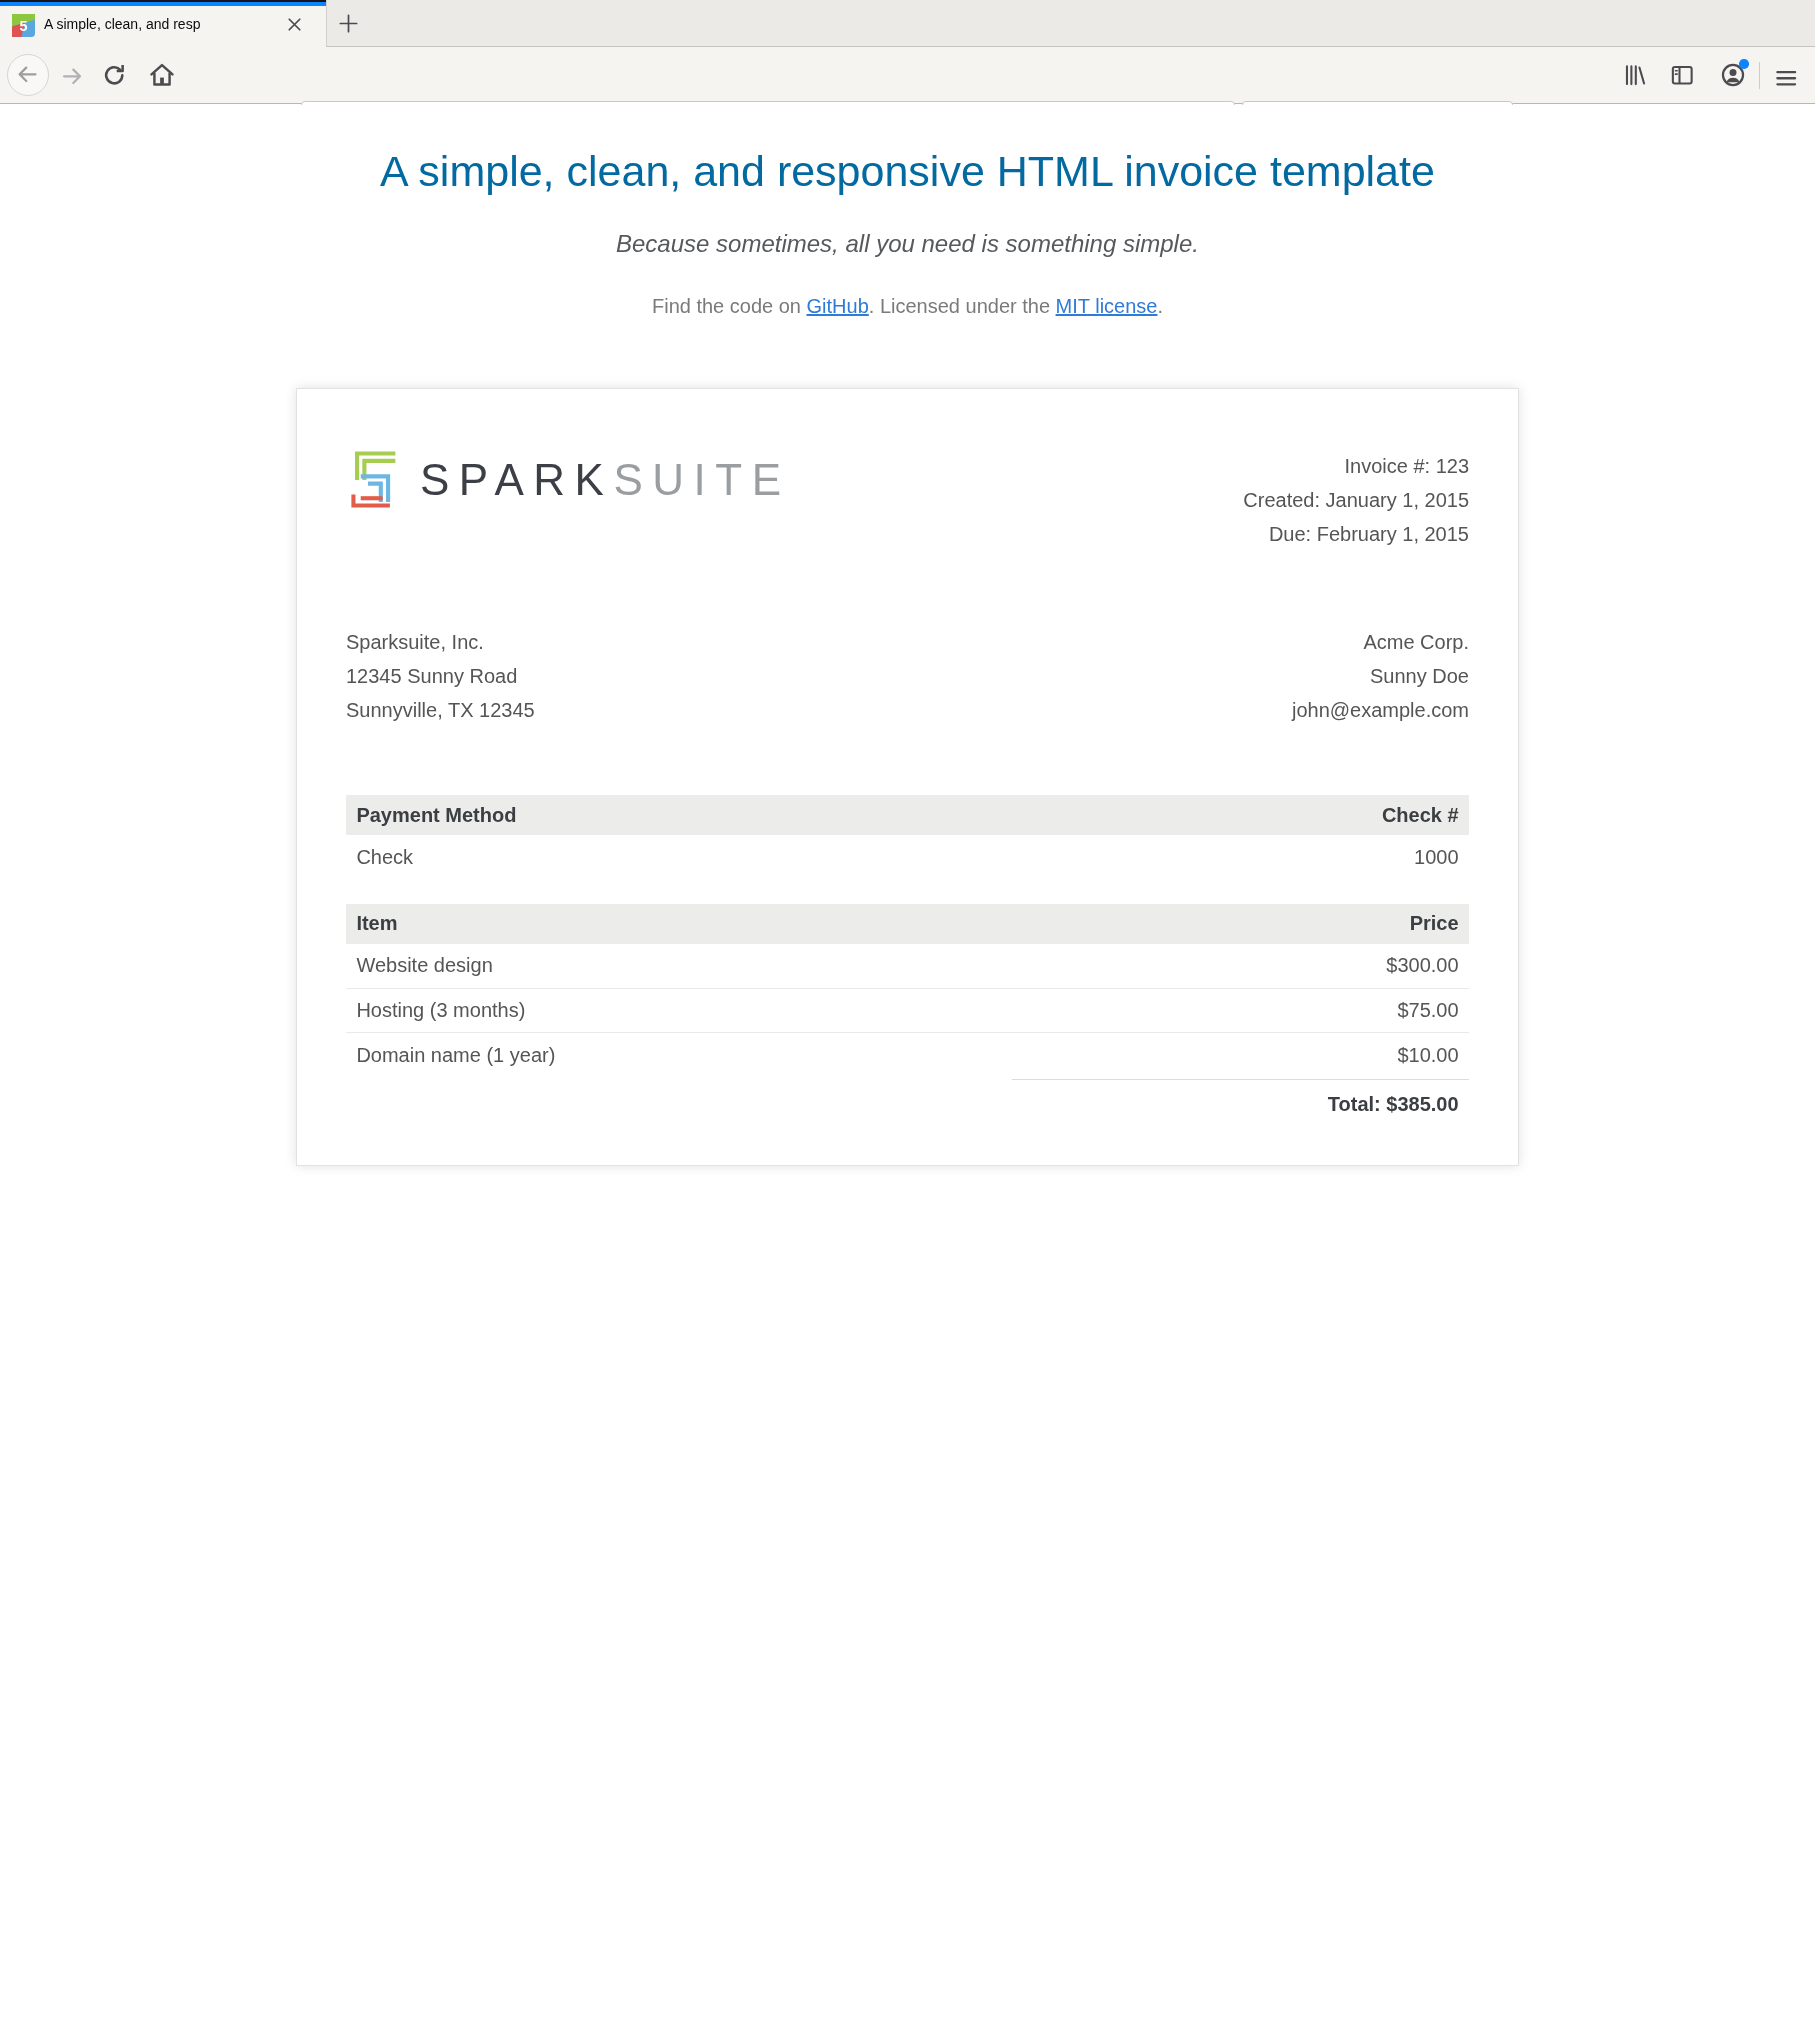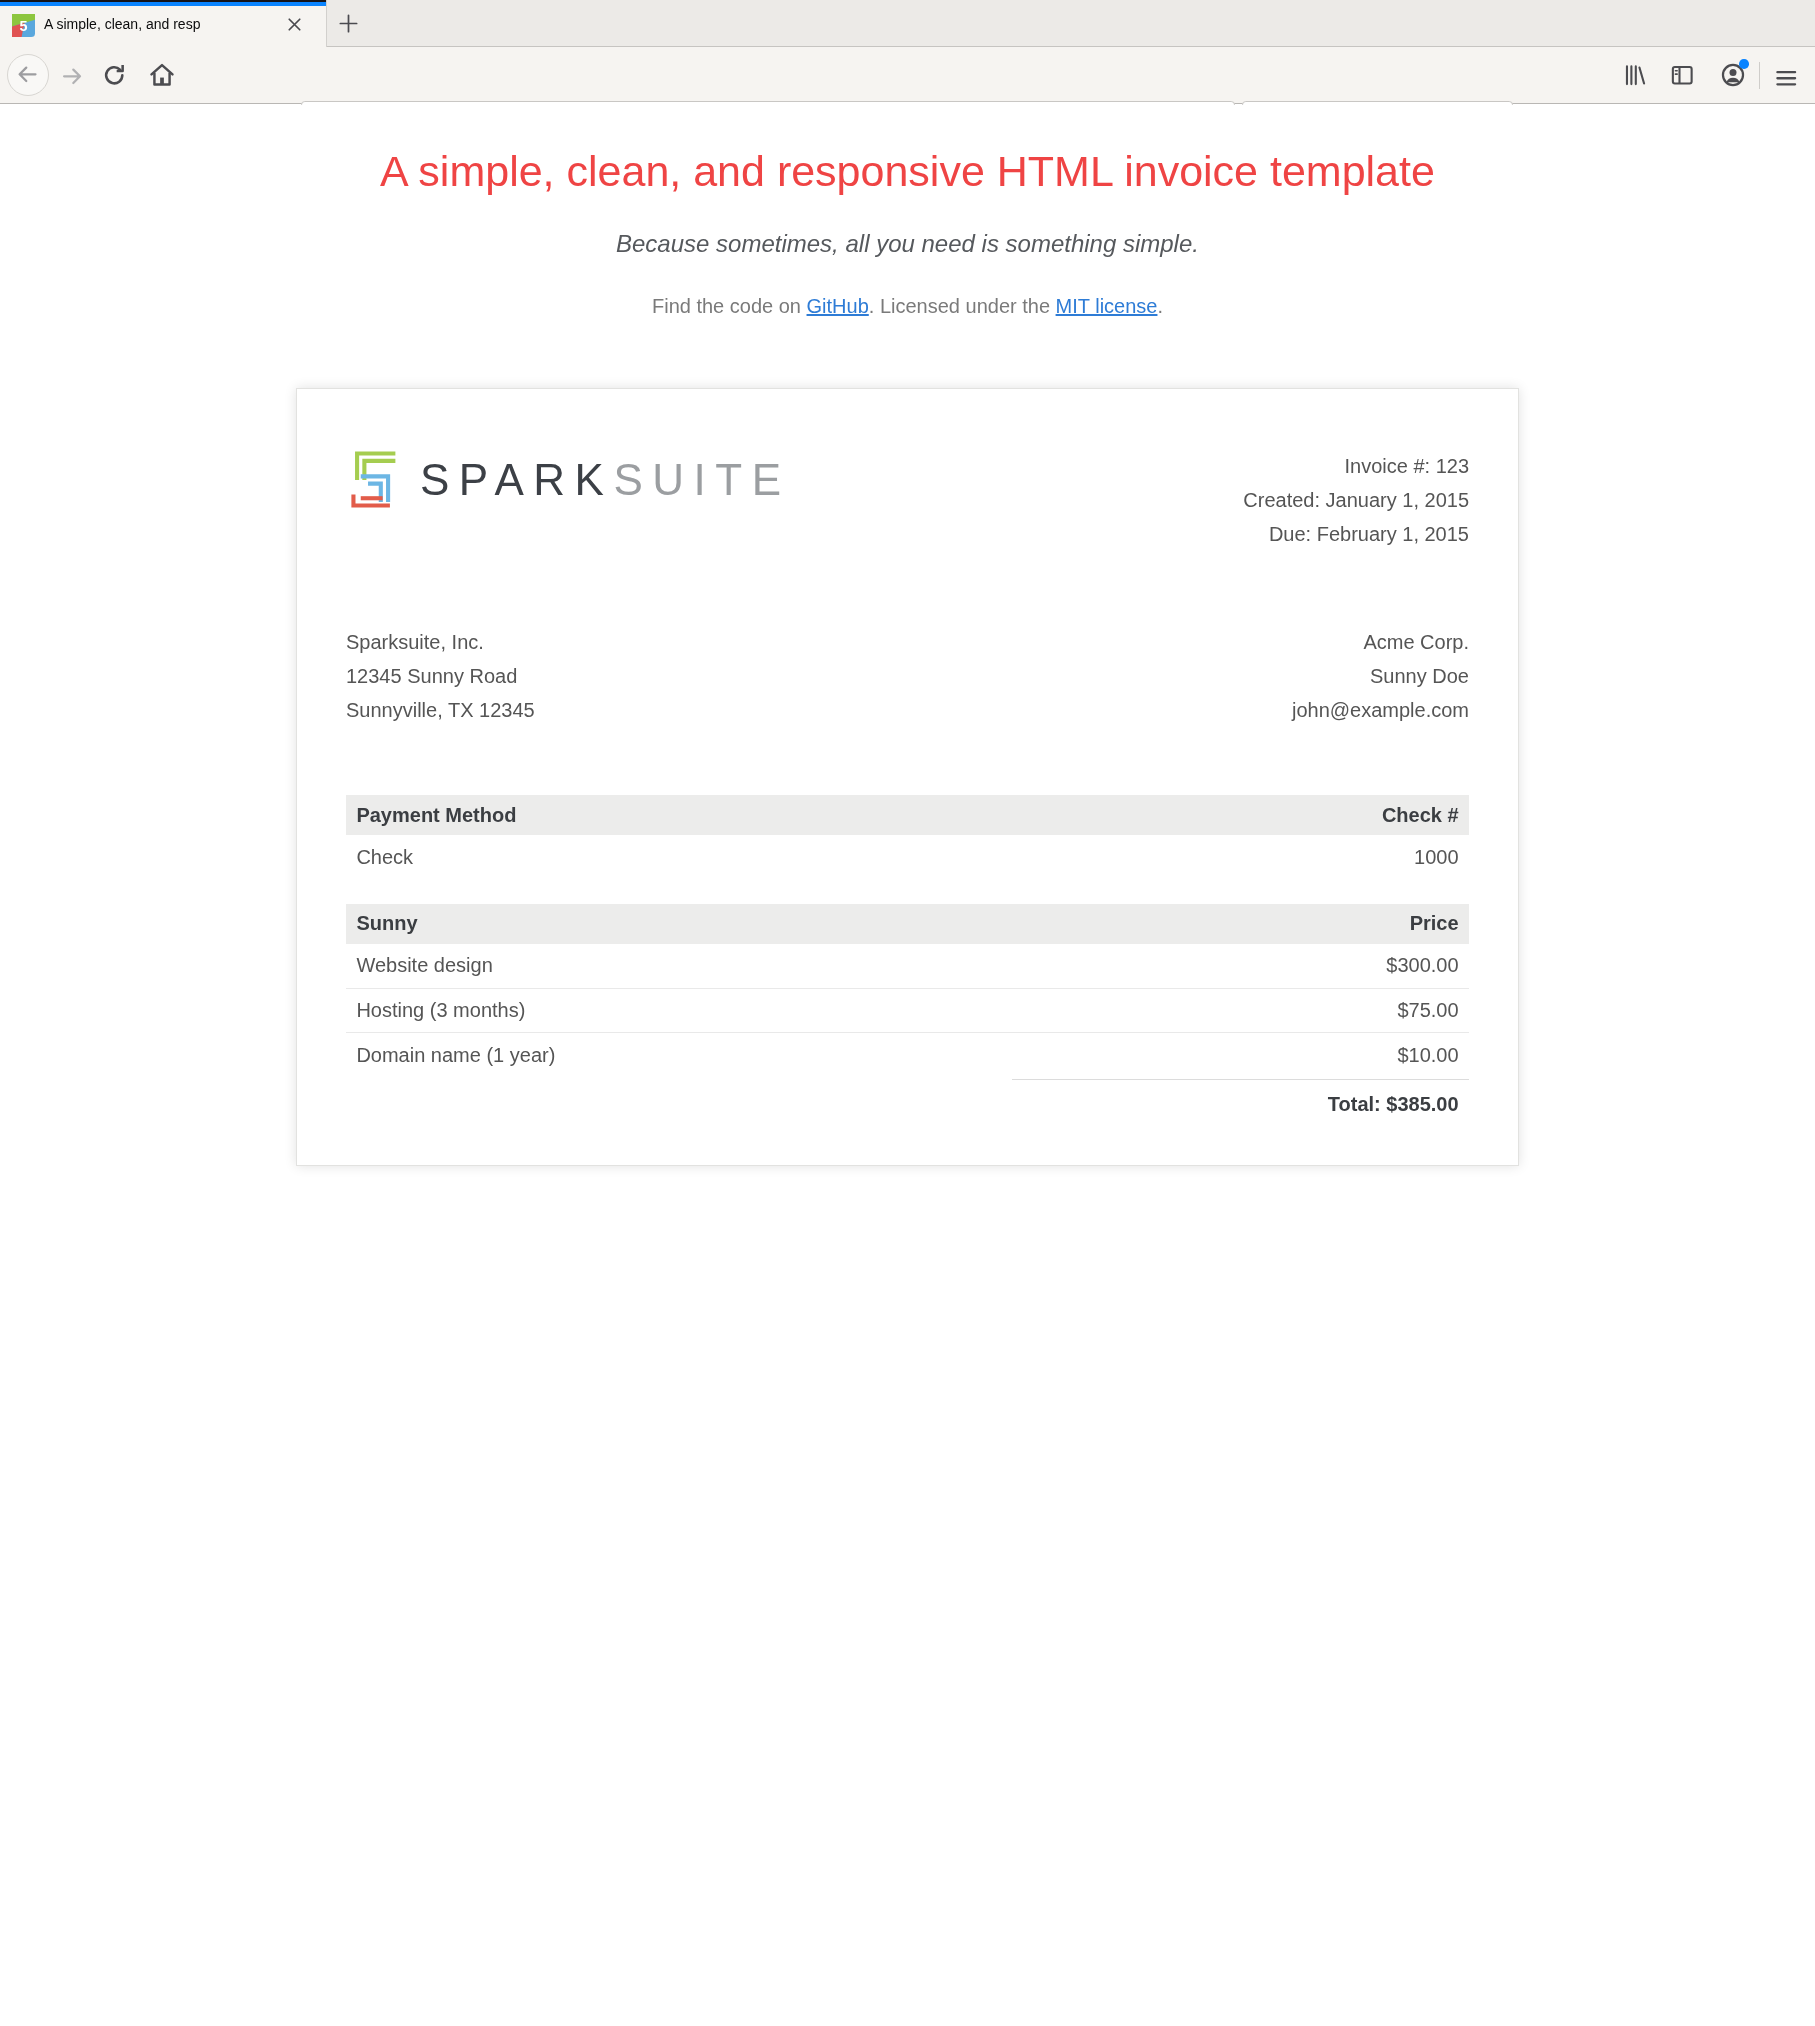--- a/index.html
+++ b/index.html
@@ -41,21 +41,21 @@
   .searchbox input { border:none; outline:none; font-size:19px; color:#333; width:189px; margin-left:11.4px;
                      font-family:"Liberation Sans", sans-serif; background:transparent; }
   .searchbox input::placeholder { color:#7a7a7e; }
 
   .tb-icon { position:absolute; color:#4c4c50; }
   .tb-sep { position:absolute; left:1759px; top:15px; width:0.9px; height:26.5px; background:#cfcdca; }
   .acct-dot { position:absolute; left:1739px; top:12.3px; width:9.5px; height:9.5px; border-radius:50%; }
 
   
   .page { position:absolute; top:105px; left:0; width:1815px; height:1921px; background:#fff; }
-  .page-title { margin-top:42px; text-align:center; font-size:43px; font-weight:400; color:#ef4444; }
+  .page-title { margin-top:42px; text-align:center; font-size:43px; font-weight:400; color:#0369a1; }
   .page-subtitle { margin-top:34px; text-align:center; font-size:24px; font-style:italic; color:#56595d; }
   .credit { margin-top:37px; text-align:center; font-size:20px; color:#7a7a7a; }
   .credit a { text-decoration:underline; cursor:pointer; }
 
   
   .invoice-card { width:1223px; margin:70px auto 0; background:#fff; border:0.9px solid #e2e2e0;
                   box-shadow:0 0 11.4px rgba(0,0,0,.12); padding:49px; color:#555; font-size:20px; }
   .card-header { display:flex; justify-content:space-between; margin-top:11.4px; }
   .logo { display:flex; align-items:flex-start; gap:19px; }
   .wordmark { font-size:44px; letter-spacing:9.5px; margin-top:5.7px; }
@@ -226,21 +226,21 @@
         <span>Check #</span>
       </div>
       <div class="trow">
         <span>Check</span>
         <span>1000</span>
       </div>
     </div>
 
     <div class="items-section">
       <div class="band">
-        <span>Sunny</span>
+        <span>Item</span>
         <span>Price</span>
       </div>
       <div class="trow bordered">
         <span>Website design</span>
         <span>$300.00</span>
       </div>
       <div class="trow bordered">
         <span>Hosting (3 months)</span>
         <span>$75.00</span>
       </div>

